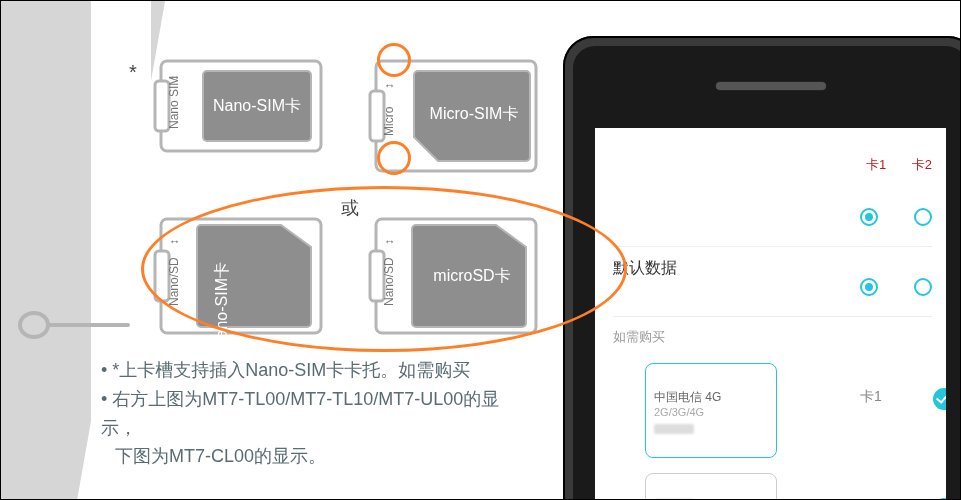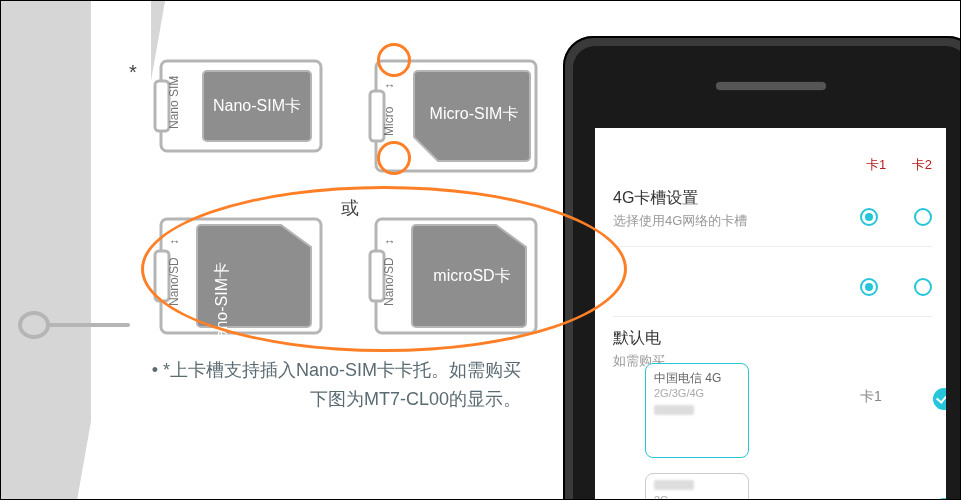--- a/index.html
+++ b/index.html
@@ -66,21 +66,21 @@
   }
   #circ1{left:376px;top:42px;}
   #circ2{left:376px;top:140px;}
   
   .pin{
     position:absolute;left:15px;top:305px;z-index:1;
   }
   
   .notes{
     position:absolute;left:100px;top:355px;width:420px;
-    color:#5b6b72;font-size:18px;line-height:1.6;text-align:right;
+    color:#5b6b72;font-size:18px;line-height:1.6;
   }
   .notes .indent{padding-left:14px;}
   
   .phone{
     position:absolute;right:-18px;top:35px;width:415px;height:470px;
     z-index:2;
   }
   .phone-outer{
     position:absolute;left:0;top:0;right:0;bottom:0;
     border-radius:30px 30px 0 0;
@@ -124,25 +124,25 @@
   }
   #r1a{top:80px;right:68px;} 
   #r1b{top:80px;right:14px;}
   #r2a{top:150px;right:68px;}
   #r2b{top:150px;right:14px;}
   
   .sim-area{
     position:absolute;left:50px;right:14px;top:235px;bottom:0;
   }
   .sim-card{
-    position:absolute;width:104px;height:95px;
+    position:absolute;width:132px;height:95px;
     border:1px solid #ccc;border-radius:8px;
     background:#fff;
     font-size:12px;color:#666;
-    padding:6px 8px;box-sizing:border-box;
+    padding:25px 8px;box-sizing:border-box;
   }
   .sim-card .blur{
     width:40px;height:10px;background:#ddd;border-radius:2px;margin-top:6px;filter:blur(1px);
   }
   #simA{left:0;top:0;border-color:#26c6da;}
   #simB{left:0;top:110px;}
   .sim-right-label{
     position:absolute;font-size:14px;color:#888;
   }
   #srl1{left:215px;top:25px;}
@@ -216,51 +216,48 @@
   <div id="circ1" class="small-circle"></div>
   <div id="circ2" class="small-circle"></div>
 
   <svg class="pin" width="115" height="38">
     <ellipse cx="18" cy="19" rx="14" ry="12" fill="none" stroke="#b5b5b5" stroke-width="4"></ellipse>
     <line x1="32" y1="19" x2="112" y2="19" stroke="#b5b5b5" stroke-width="4" stroke-linecap="round"></line>
   </svg>
 
   <div class="notes">
     <div>• *上卡槽支持插入Nano-SIM卡卡托。如需购买</div>
+    <div>• 右方上图为MT7-TL00/MT7-TL10/MT7-UL00的显示，</div>
     <div class="indent">下图为MT7-CL00的显示。</div>
   </div>
 
   <div class="phone">
     <div class="phone-outer">
 
       <div class="phone-glass">
         <div class="speaker"></div>
         <div class="screen">
 
           <div class="screen-header">
             <span>卡1</span>
             <span>卡2</span>
           </div>
 
-          <div id="blk1" class="setting-block">
-            <div class="setting-title">4G卡槽设置</div>
-            <div class="setting-sub">选择使用4G网络的卡槽</div>
-          </div>
           <div id="r1a" class="radio filled"></div>
           <div id="r1b" class="radio"></div>
           <div class="divider" style="top:118px"></div>
 
           <div id="blk2" class="setting-block">
+            <div class="setting-title">默认数据</div>
           </div>
           <div id="r2a" class="radio filled"></div>
           <div id="r2b" class="radio"></div>
           <div class="divider" style="top:188px"></div>
 
           <div id="blk3" class="setting-block">
-            <div class="setting-title">默认电</div>
             <div class="setting-sub">如需购买</div>
           </div>
 
           <div class="sim-area">
             <div id="simA" class="sim-card">
               <div>中国电信 4G</div>
               <div style="font-size:11px;color:#aaa;">2G/3G/4G</div>
               <div class="blur"></div>
             </div>
             <div id="simB" class="sim-card">

